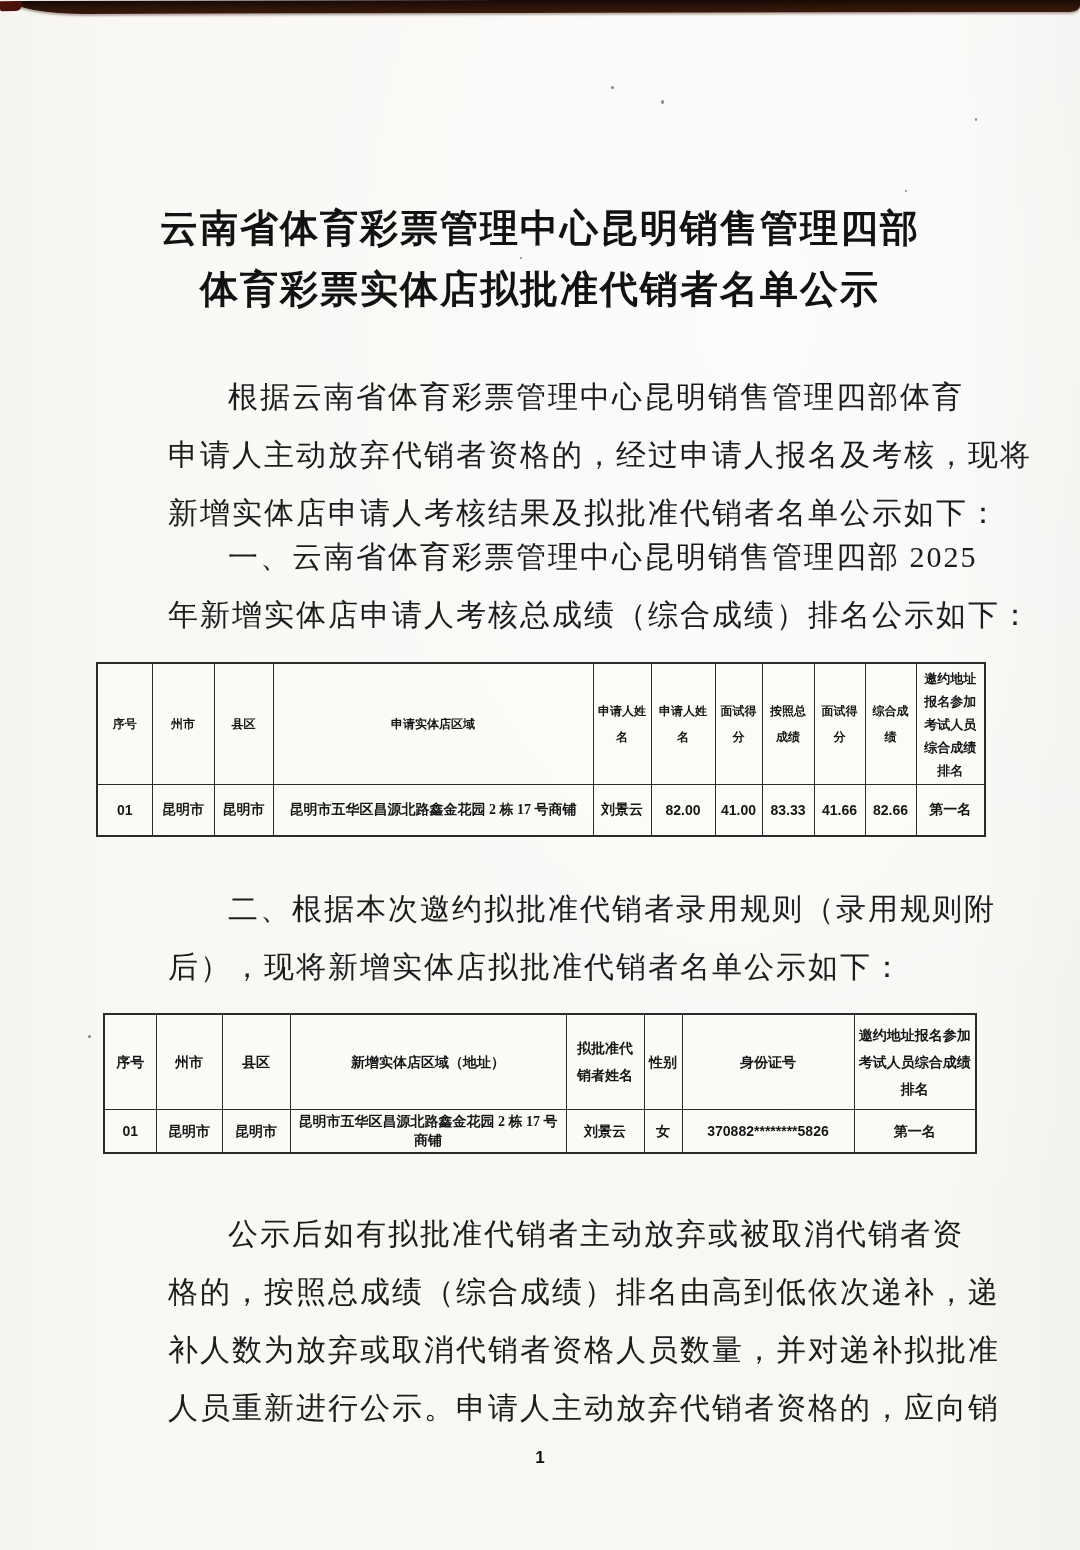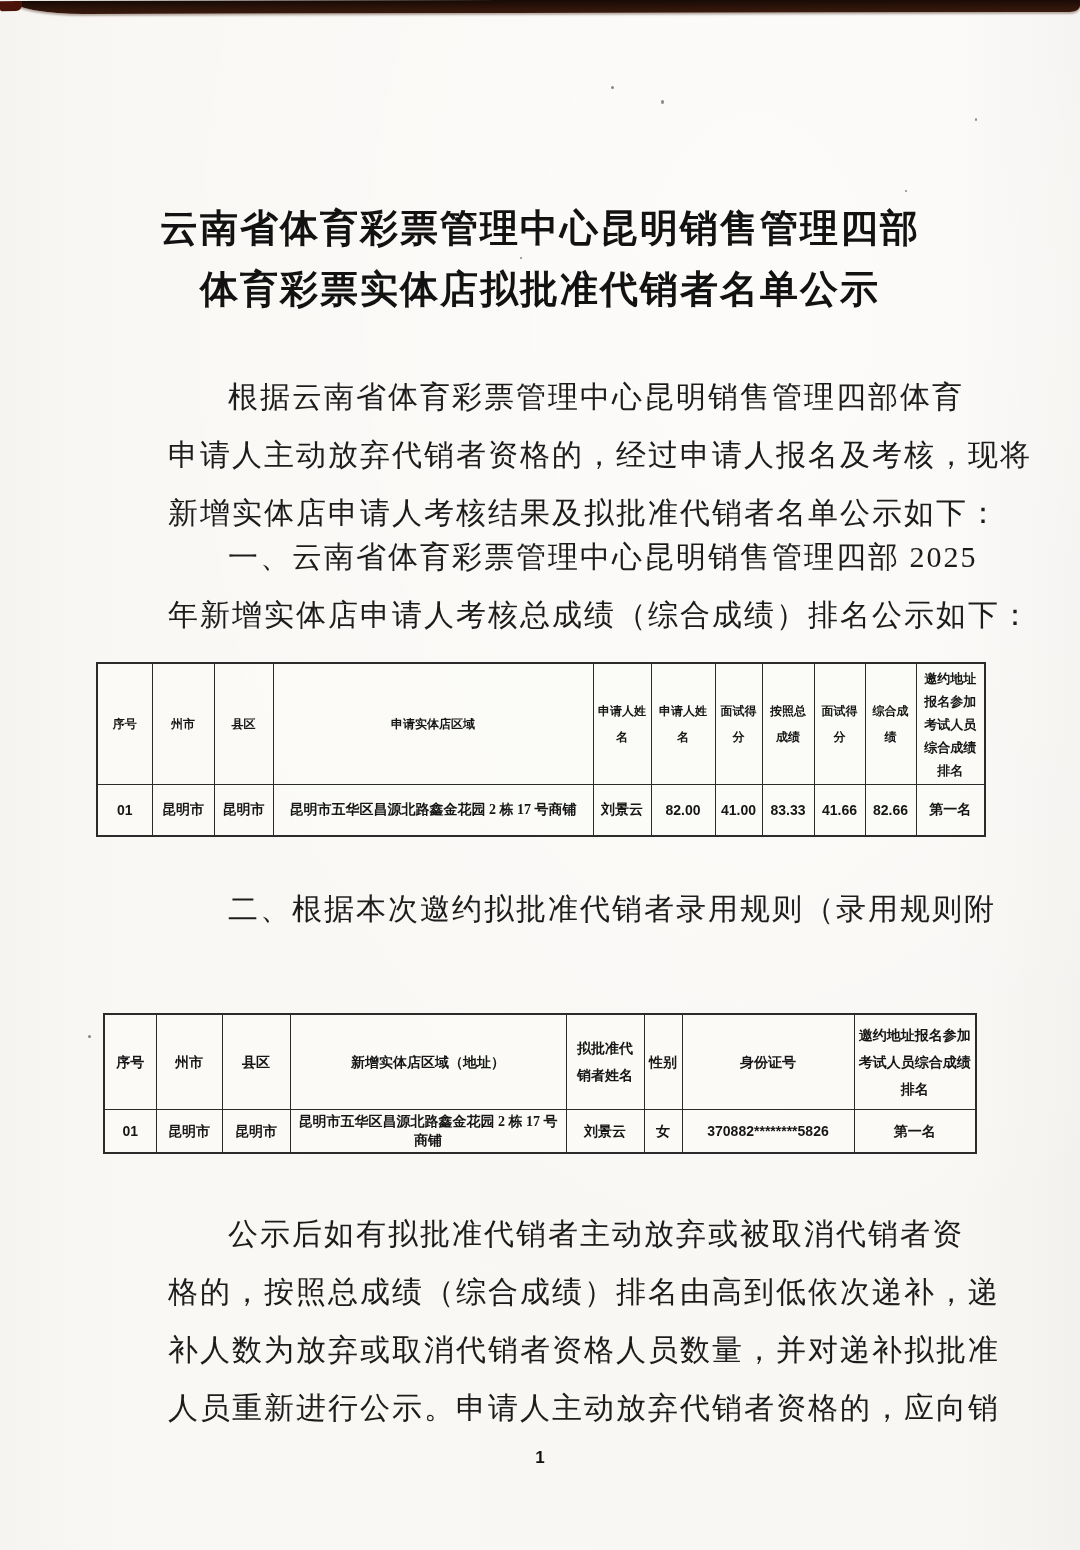--- a/index.html
+++ b/index.html
@@ -139,20 +139,21 @@
       <td class="num">83.33</td>
       <td class="num">41.66</td>
       <td class="num">82.66</td>
       <td>第一名</td>
     </tr>
   </tbody>
     </table>
 
   <div class="para" style="top:880px;">
     <div class="line indent">二、根据本次邀约拟批准代销者录用规则（录用规则附</div>
+    <div class="line no-stretch">后），现将新增实体店拟批准代销者名单公示如下：</div>
   </div>
 
   <table class="doc" id="table2" style="left:103px;top:1013px;width:872px;">
     <colgroup>
       <col style="width:52px">
         <col style="width:66px">
         <col style="width:68px">
       <col style="width:276px">
         <col style="width:78px">
         <col style="width:38px">

